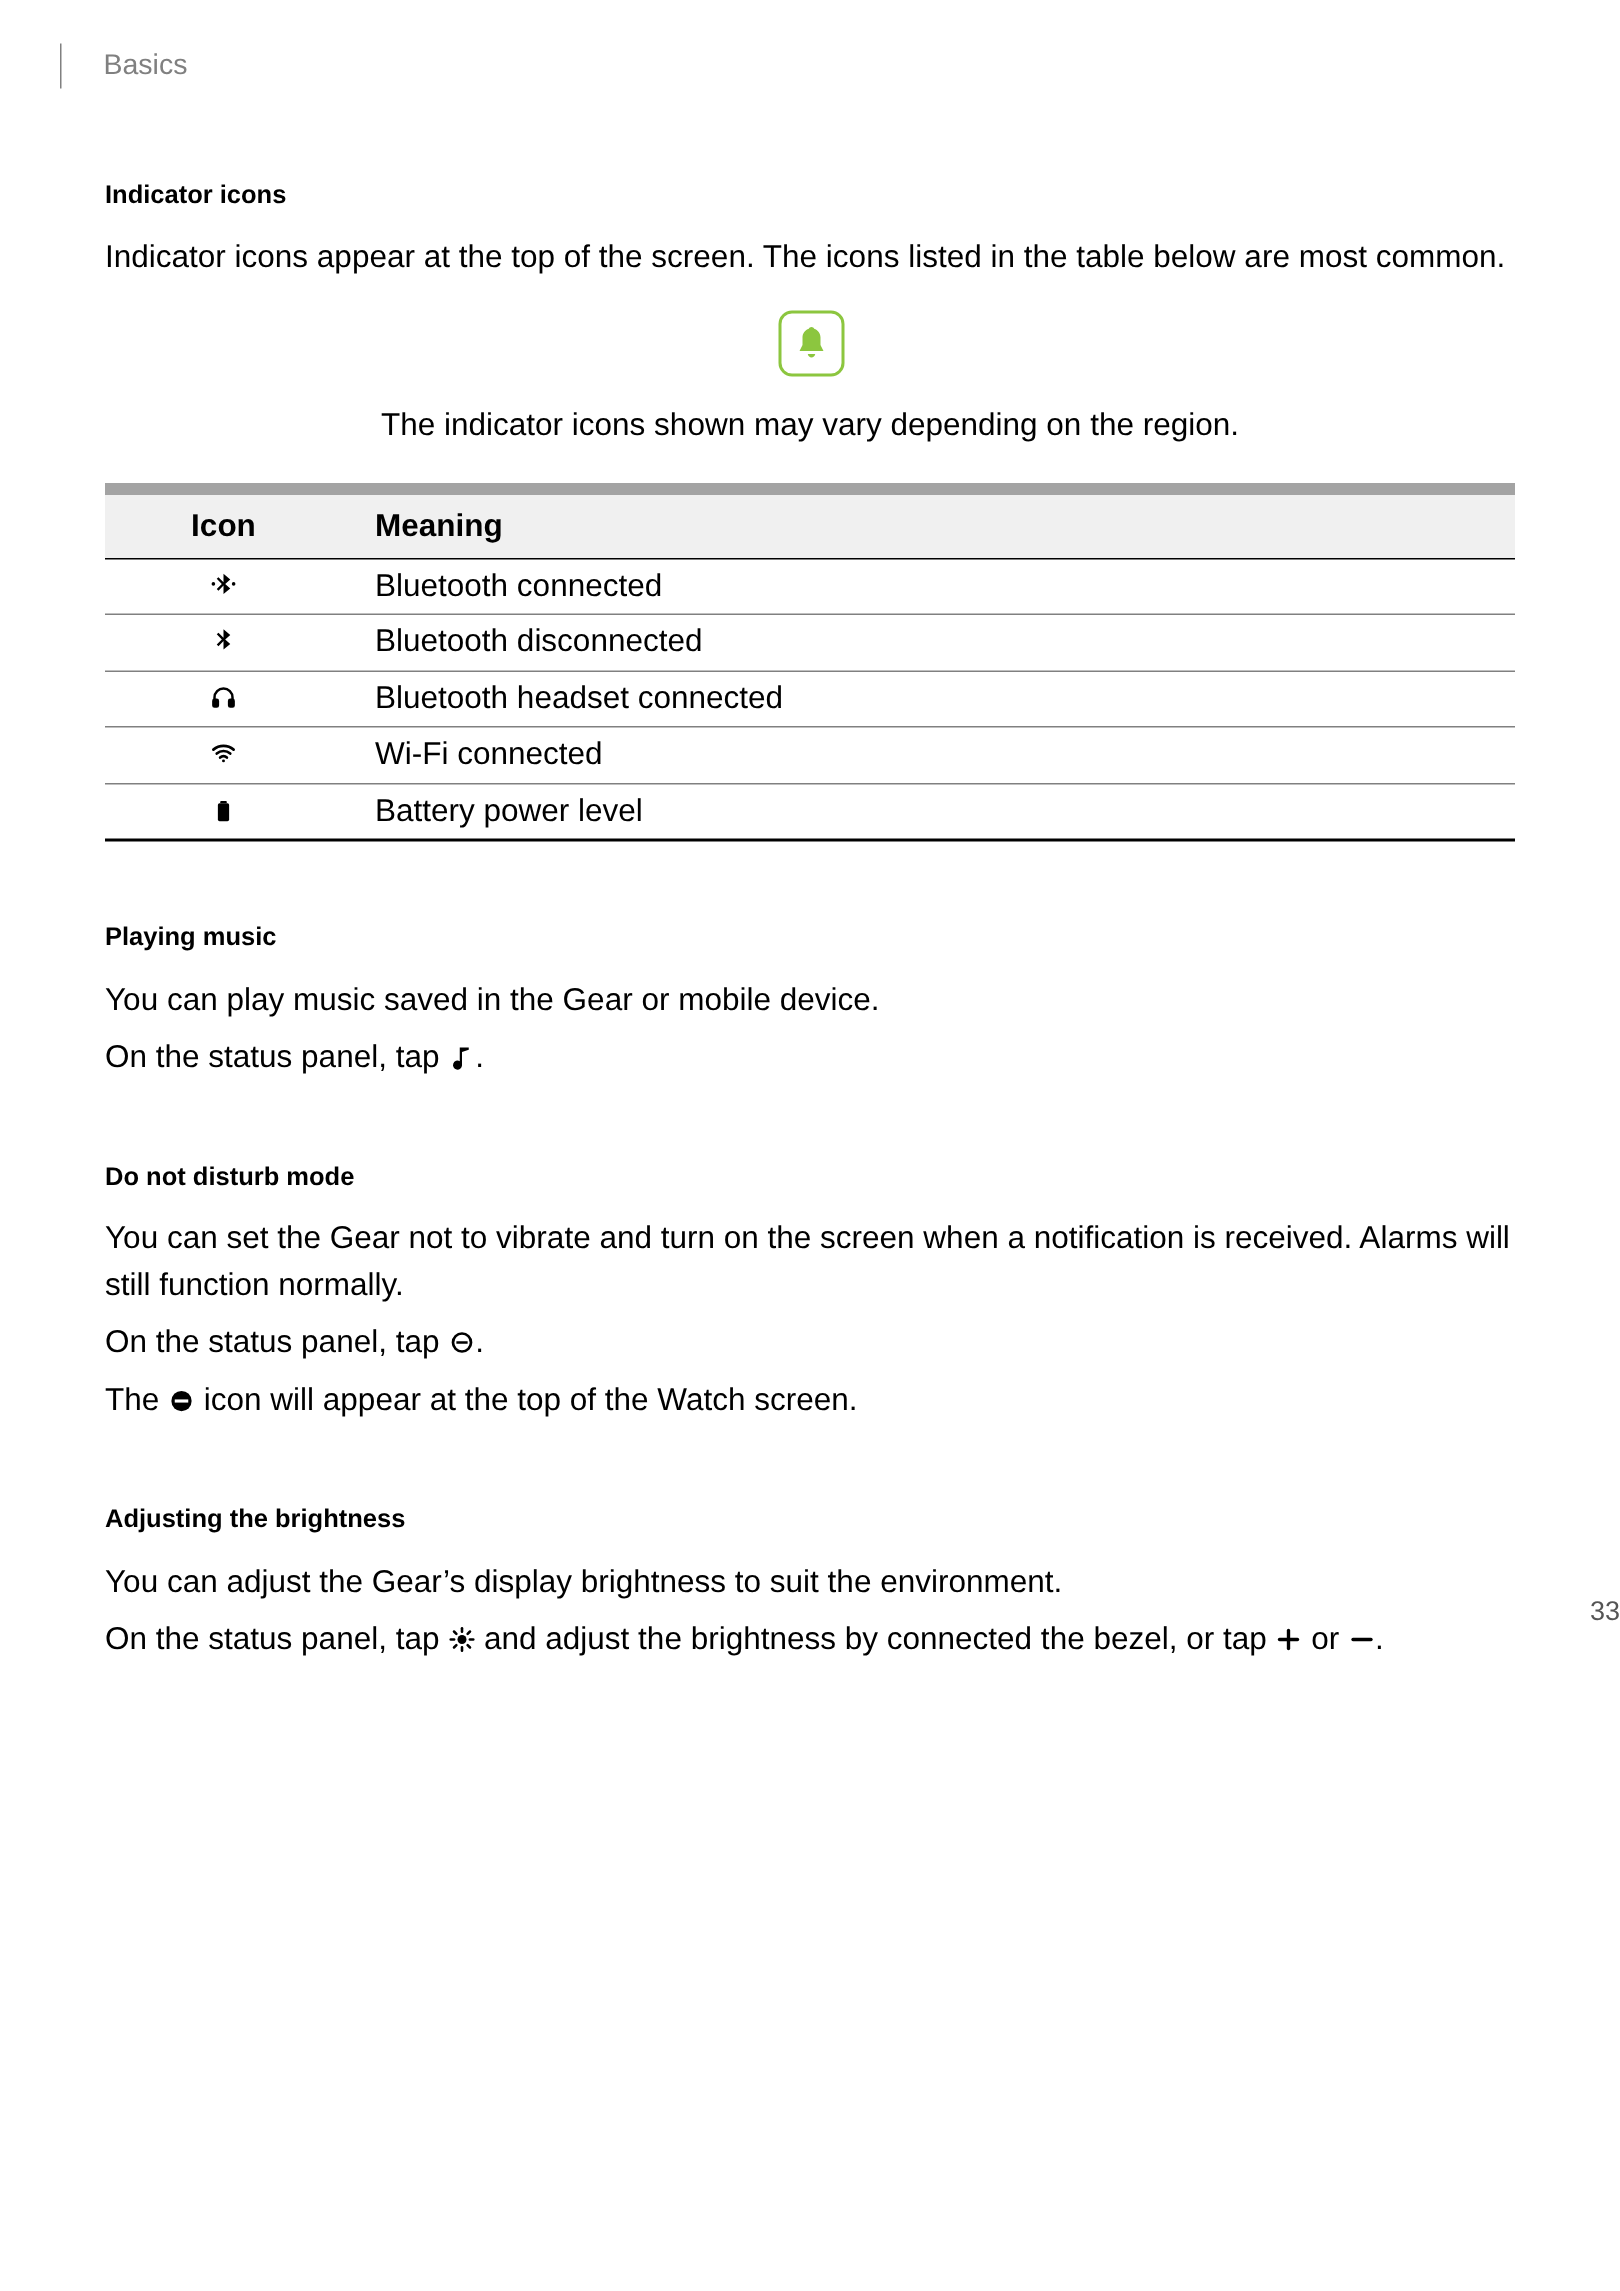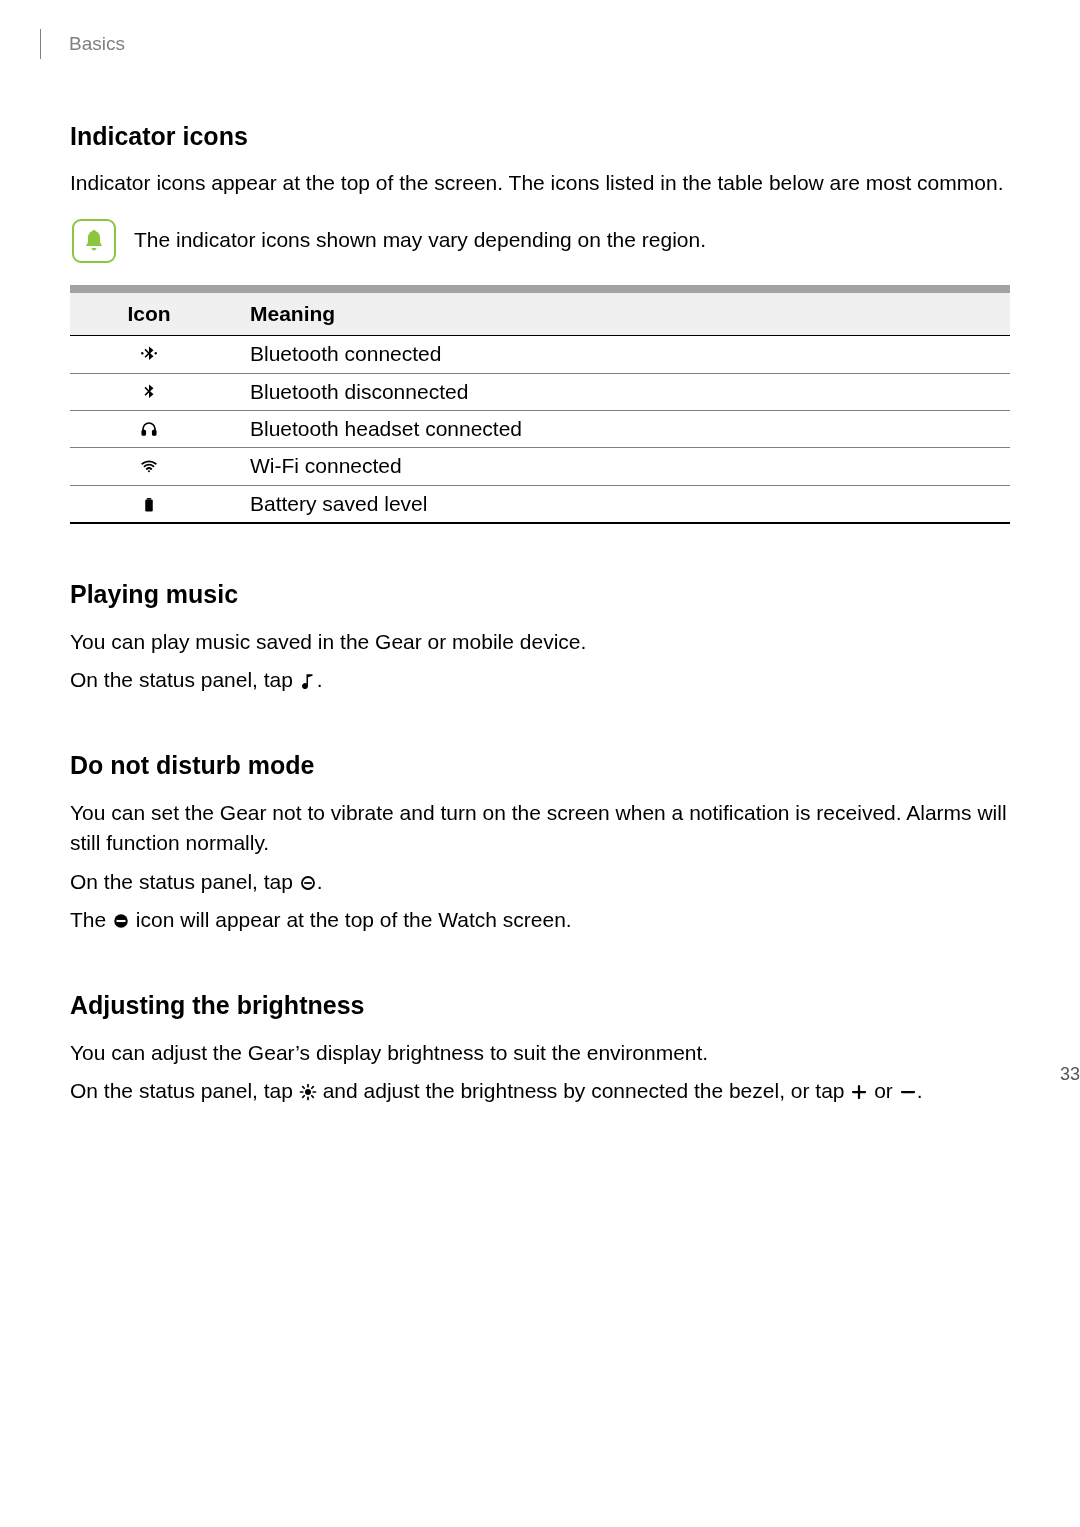--- a/index.html
+++ b/index.html
@@ -29,35 +29,36 @@
     width: 0;
     height: 30px;
     border-left: 1.5px solid #808080;
   }
   .breadcrumb {
     color: #808080;
     font-size: 19px;
     margin-left: 28px;
   }
   h3 {
-    font-size: 25px;
+    font-size: 17px;
     font-weight: 700;
     margin: 60px 0 14px 0;
   }
   h3.section {
     margin-top: 52px;
   }
   p {
     margin: 0 0 8px 0;
   }
   .note {
     display: flex;
     align-items: center;
     gap: 18px;
     margin: 20px 0 22px 0;
+    flex-direction: column;
   }
   .note-icon-box {
     width: 40px;
     height: 40px;
     border: 2.5px solid #8CC63F;
     border-radius: 9px;
     display: flex;
     align-items: center;
     justify-content: center;
     flex-shrink: 0;
@@ -202,21 +203,21 @@
       </tr>
       <tr>
         <td>
           <span class="mini-icon">
             <svg viewBox="0 0 24 24" fill="#000">
               <rect x="9" y="4" width="6" height="2" rx="1"></rect>
               <rect x="7" y="6" width="10" height="16" rx="1.5"></rect>
             </svg>
           </span>
         </td>
-        <td>Battery saved level</td>
+        <td>Battery power level</td>
       </tr>
     </tbody>
   </table>
 
   <h3 class="section">Playing music</h3>
   <p>You can play music saved in the Gear or mobile device.</p>
   <p>
     <span>On the status panel, tap </span><span class="inline-icon">
       <svg viewBox="0 0 24 24" fill="#000">
           <path d="M10 3v12.3A4 4 0 1 0 12 19V7l6-2V3l-8 0z"></path>

